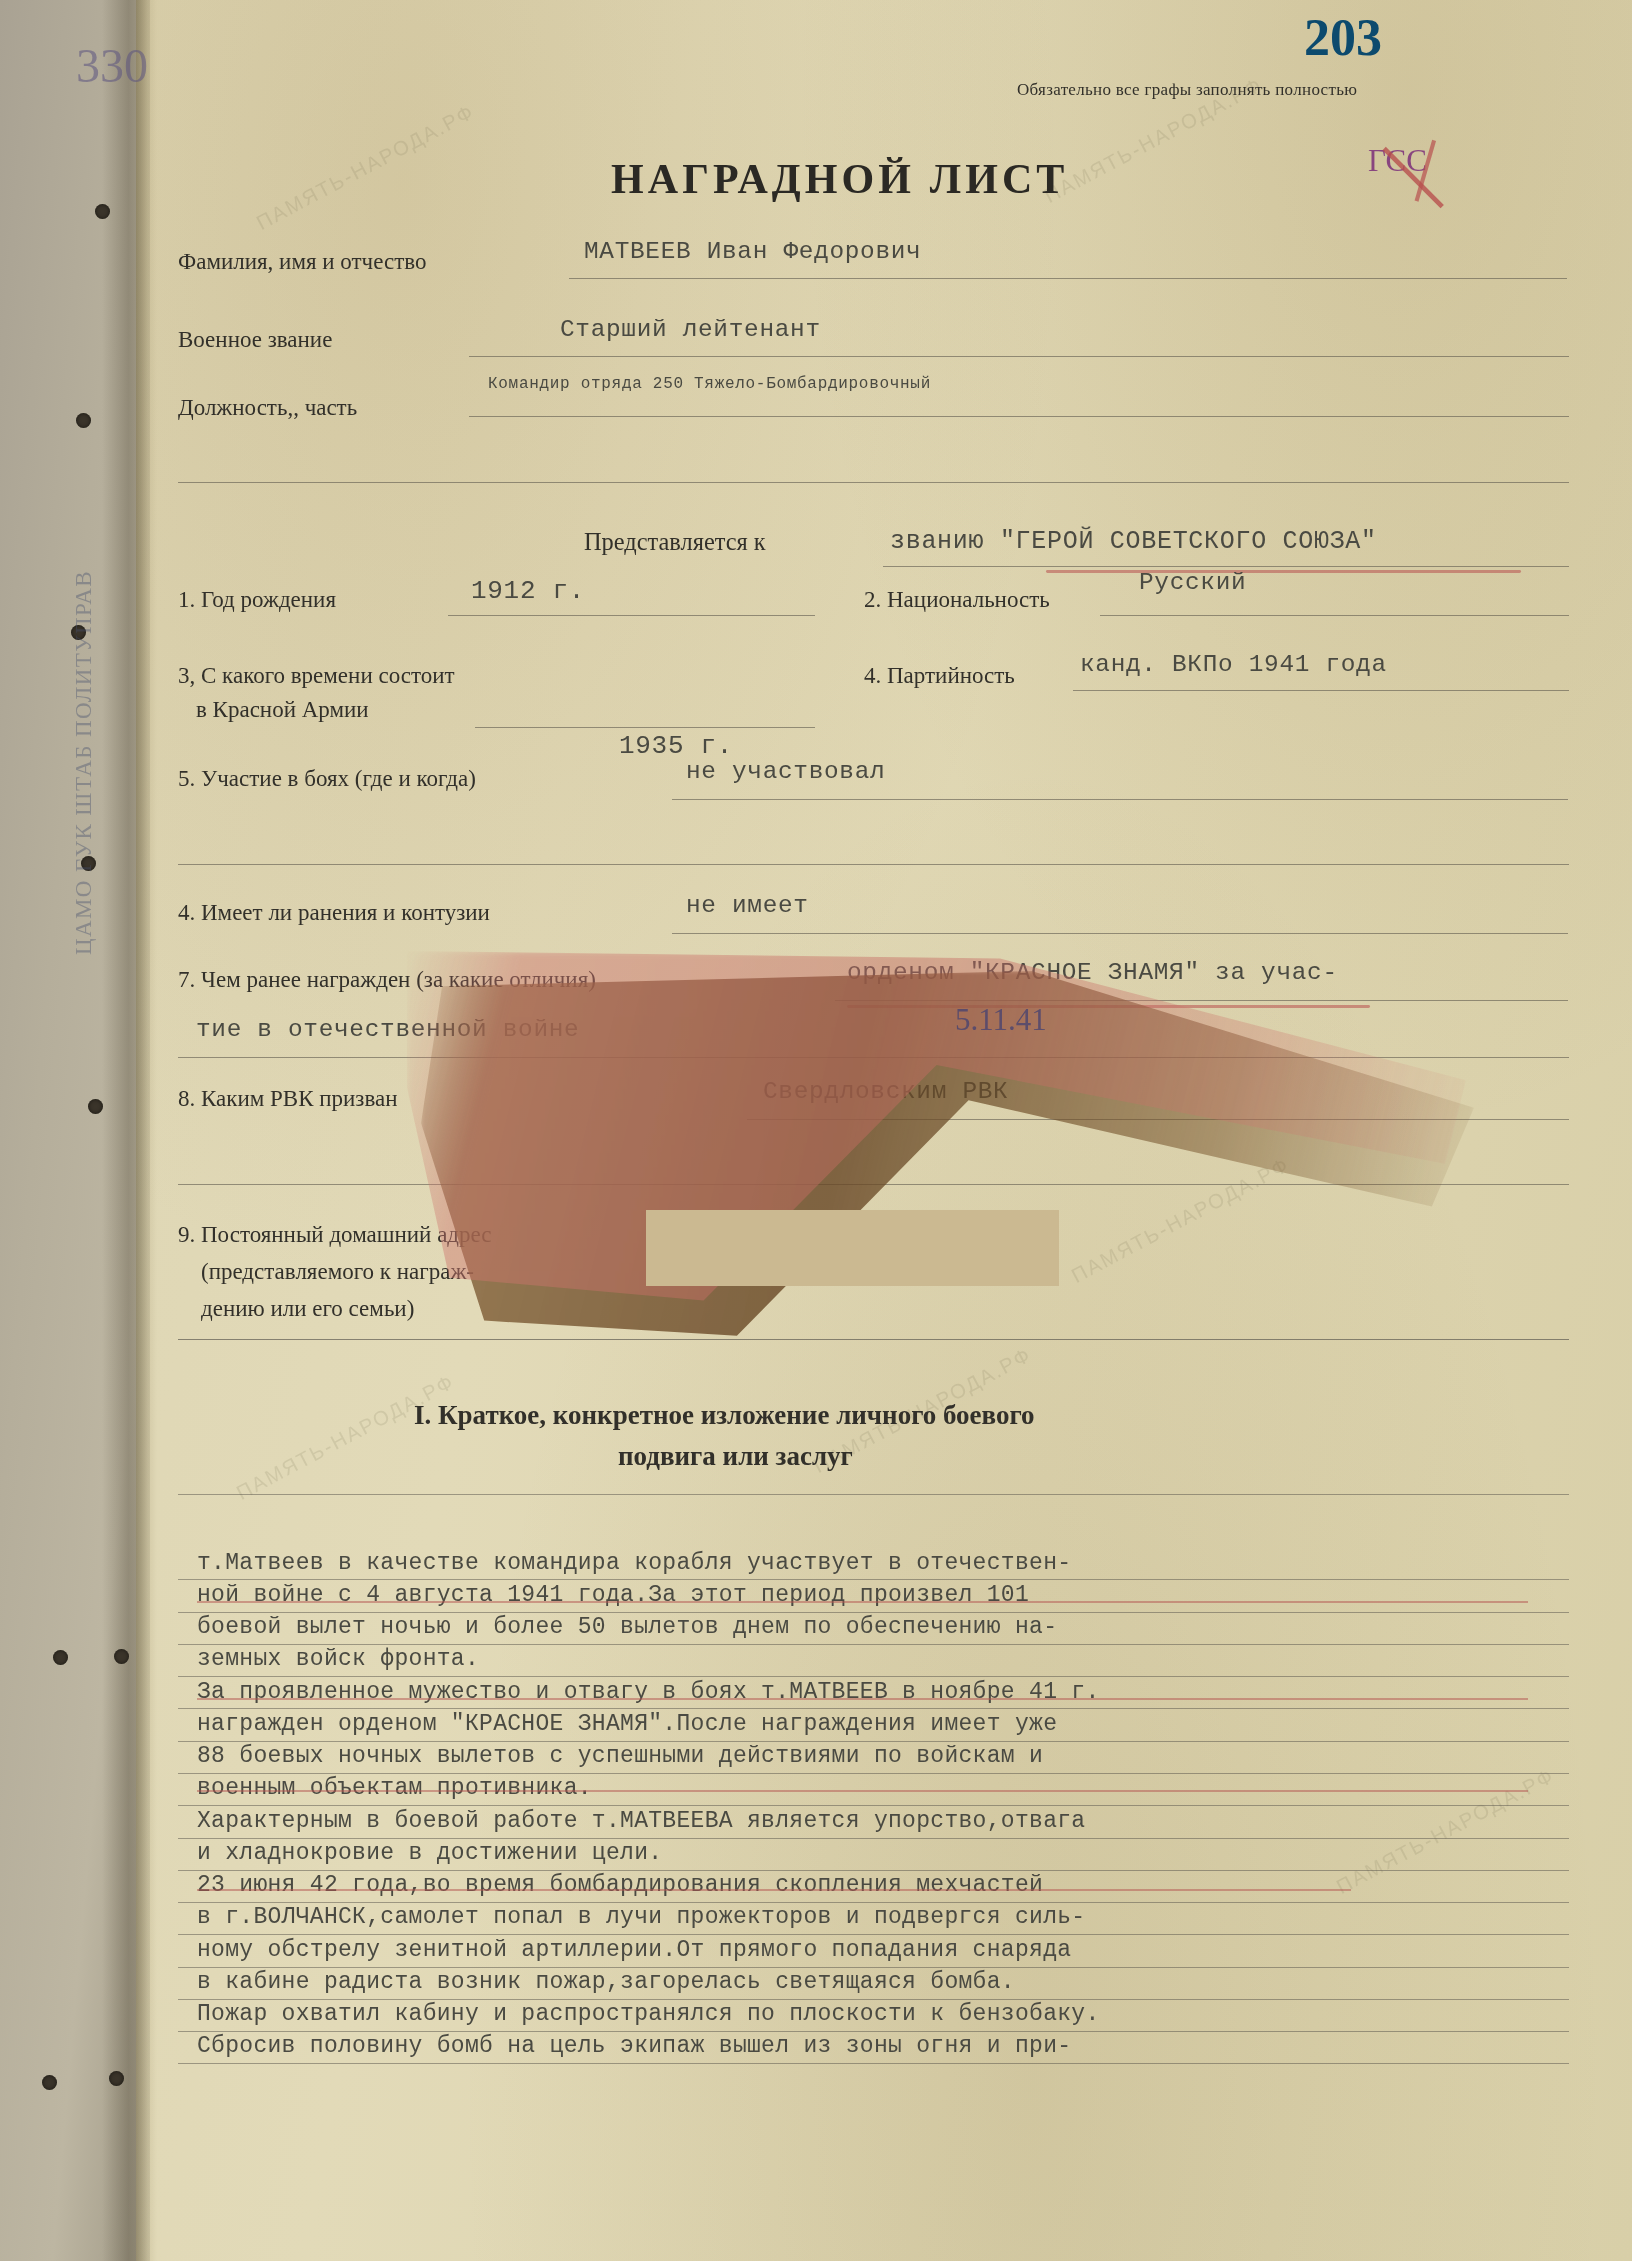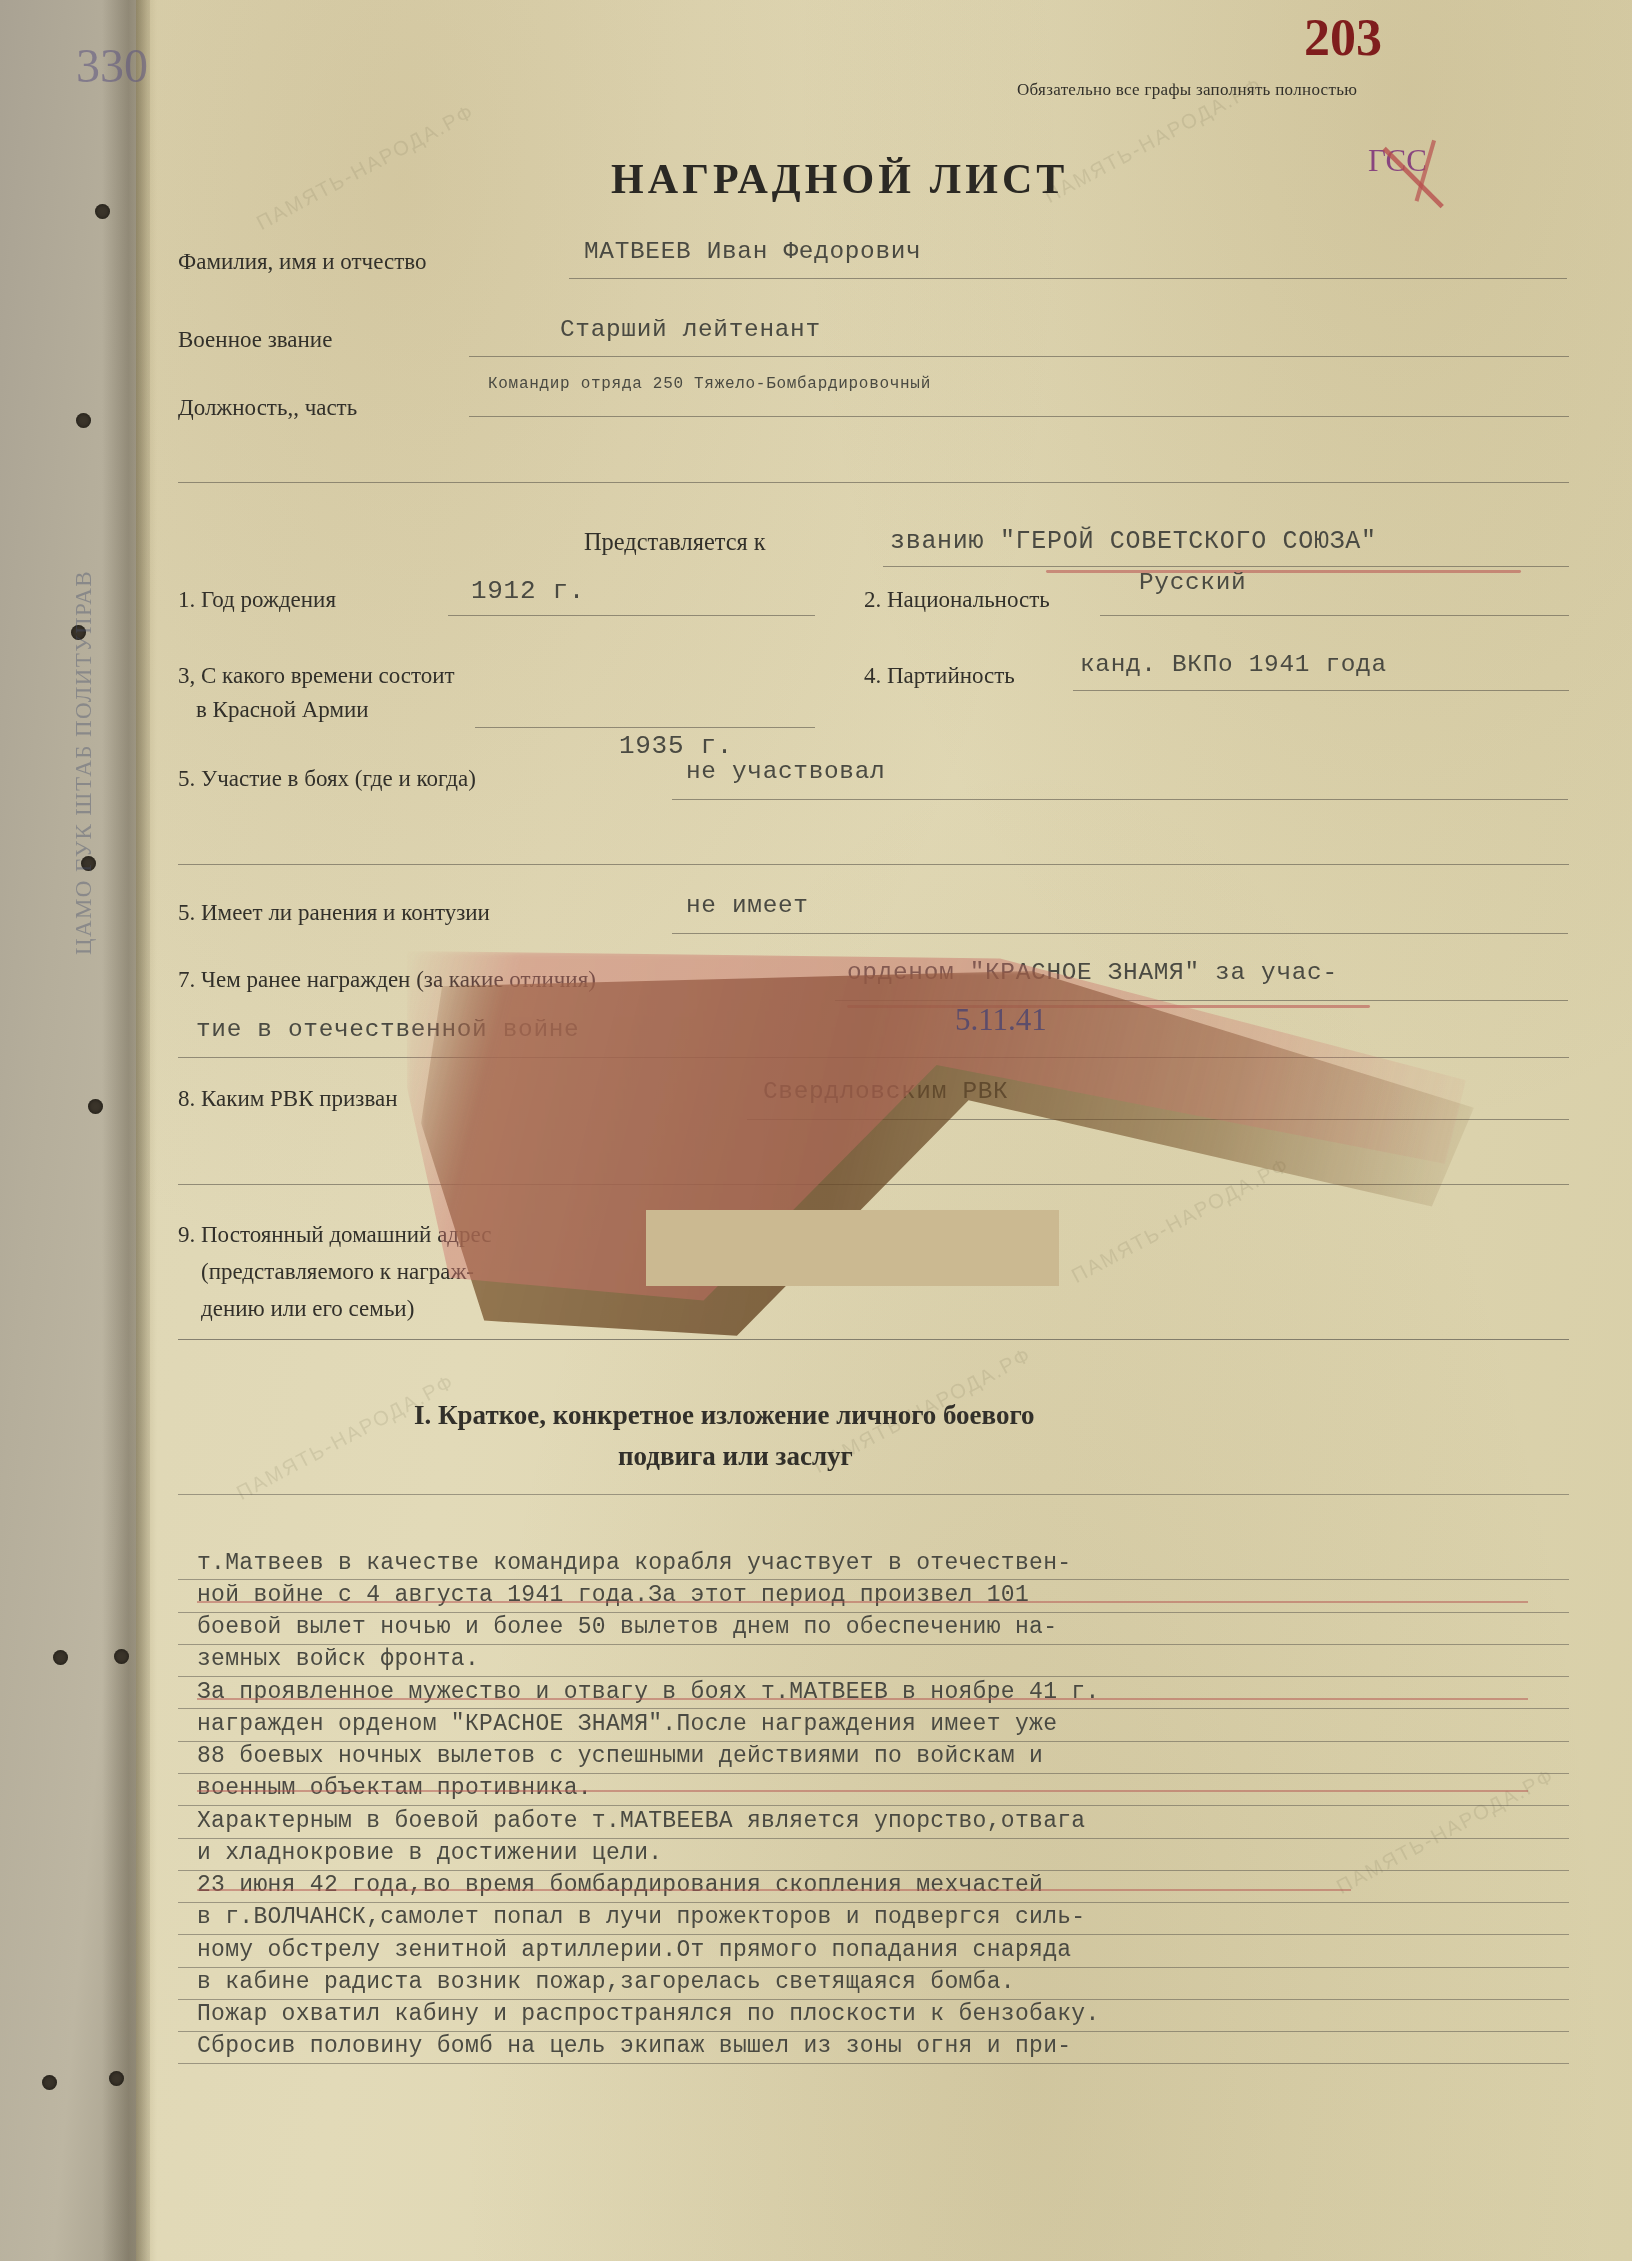--- a/index.html
+++ b/index.html
@@ -195,21 +195,21 @@
 
   <div class="vert-stamp">ЦАМО  ГУК  ШТАБ  ПОЛИТУПРАВ</div>
 
   <div class="wm" style="left:244px; top:156px;">ПАМЯТЬ-НАРОДА.РФ</div>
   <div class="wm" style="left:1032px; top:129px;">ПАМЯТЬ-НАРОДА.РФ</div>
   <div class="wm" style="left:1059px; top:1209px;">ПАМЯТЬ-НАРОДА.РФ</div>
   <div class="wm" style="left:224px; top:1426px;">ПАМЯТЬ-НАРОДА.РФ</div>
   <div class="wm" style="left:801px; top:1399px;">ПАМЯТЬ-НАРОДА.РФ</div>
   <div class="wm" style="left:1324px; top:1820px;">ПАМЯТЬ-НАРОДА.РФ</div>
 
-  <div class="t print" style="left:1304px; top:8.1px; font-size:52px; font-weight:bold; color:#7f1d1d;">203</div>
+  <div class="t print" style="left:1304px; top:8.1px; font-size:52px; font-weight:bold; color:#0c4a6e;">203</div>
   <div class="t pen" style="left:76px; top:38px; font-size:48px; color:#5c5480; opacity:.55;">330</div>
 
   <div class="t print" style="left:1017px; top:80px; font-size:17px; letter-spacing:0.3px;">Обязательно все графы заполнять полностью</div>
 
   <div class="title" style="left:611px; top:155px; font-size:42px; color:#2b2924;">НАГРАДНОЙ ЛИСТ</div>
 
   <div class="t" style="left:1368px; top:143px; font-size:31px; color:#701a75; opacity:.75; font-family:'Liberation Serif',serif;">ГСС</div>
   <svg class="red-check" viewBox="0 0 120 110">
     <path d="M18 18 L104 104" stroke="#b8504e" stroke-width="7" fill="none" opacity="0.8"></path>
     <path d="M92 6 L66 96" stroke="#b8504e" stroke-width="6" fill="none" opacity="0.7"></path>
@@ -248,21 +248,21 @@
 
   <div class="t print" style="left:864px; top:663px; font-size:23px;">4. Партийность</div>
   <div class="t type" style="left:1080px; top:651px; font-size:24.4px;">канд. ВКПо 1941 года</div>
   <div class="ul" style="left:1073px; top:690px; width:496px;"></div>
 
   <div class="t print" style="left:178px; top:766px; font-size:23px;">5. Участие в боях (где и когда)</div>
   <div class="t type" style="left:686px; top:758px; font-size:24.4px;">не участвовал</div>
   <div class="ul" style="left:672px; top:799px; width:896px;"></div>
   <div class="ul" style="left:178px; top:864px; width:1391px;"></div>
 
-  <div class="t print" style="left:178px; top:900px; font-size:23px;">5. Имеет ли ранения и контузии</div>
+  <div class="t print" style="left:178px; top:900px; font-size:23px;">4. Имеет ли ранения и контузии</div>
   <div class="t type" style="left:686px; top:892px; font-size:24.4px;">не имеет</div>
   <div class="ul" style="left:672px; top:933px; width:896px;"></div>
 
   <div class="t print" style="left:178px; top:967px; font-size:23px;">7. Чем ранее награжден (за какие отличия)</div>
   <div class="t type" style="left:847px; top:959px; font-size:24.4px;">орденом "КРАСНОЕ ЗНАМЯ" за учас-</div>
   <div class="ul" style="left:835px; top:1000px; width:733px;"></div>
   <div class="redmark" style="left:847px; top:1005px; width:523px;"></div>
   <div class="t type" style="left:196px; top:1016px; font-size:24.4px;">тие в отечественной войне</div>
   <div class="ul" style="left:178px; top:1057px; width:1391px;"></div>
 

